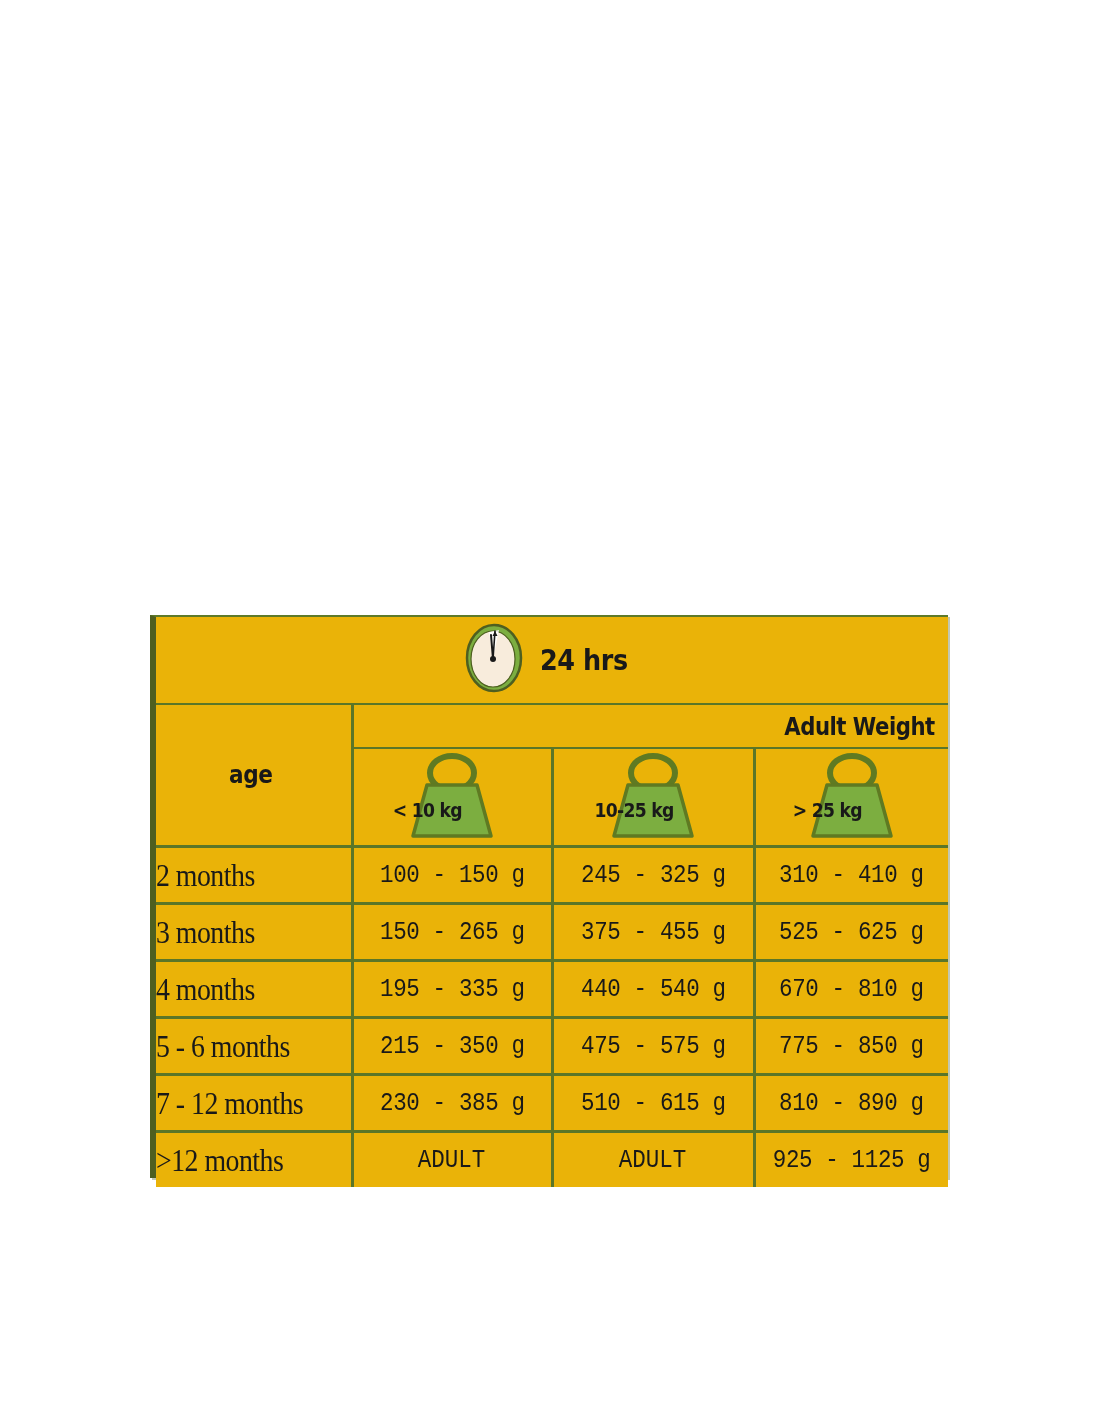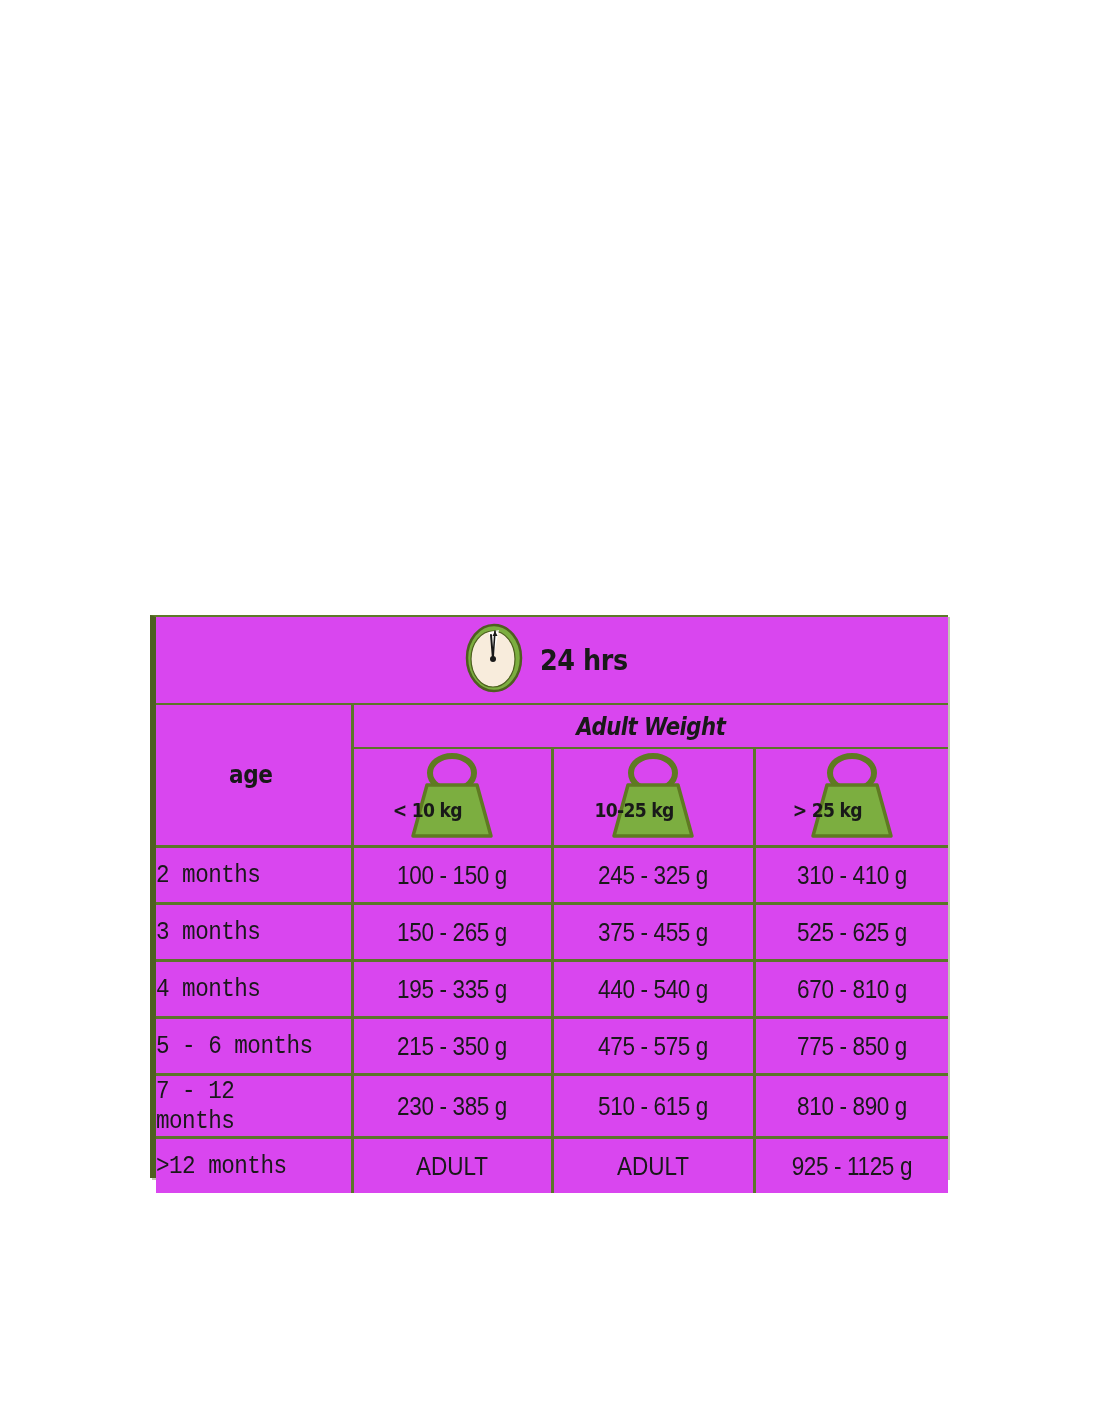--- a/index.html
+++ b/index.html
@@ -36,21 +36,21 @@
     height: 100%;
     border-collapse: collapse;
     table-layout: fixed;
   }
   table.chart td,
   table.chart th {
     padding: 0;
     margin: 4px;
     vertical-align: middle;
     color: #191919;
-    background: #d946ef;
+    background: #eab308;
   }
 
   
   .v-div  { border-left: 3px solid #5b7628; }
   .h-div  { border-top: 3px solid #5b7628; }
   .h-div-thin { border-top: 2px solid #5b7628; }
 
   
   .title-cell {
     height: 86px;
@@ -70,22 +70,21 @@
     letter-spacing: -0.5px;
     color: #191919;
     transform: scaleX(.88);
     transform-origin: left center;
     white-space: nowrap;
   }
 
   
   .group-header {
     height: 42px;
-    text-align: center;
-    font-style: italic;
+    text-align: right;
   }
   .group-header .gh-text {
     font-family: "DejaVu Sans", sans-serif;
     font-weight: bold;
     font-size: 25px;
     letter-spacing: -0.6px;
     color: #191919;
     display: inline-block;
     transform: scaleX(.85);
   }
@@ -127,29 +126,29 @@
     font-size: 20px;
     letter-spacing: -0.8px;
     color: #191919;
   }
   .wt-label span { display:inline-block; transform: scaleX(.86); }
 
   
   .data-row td { height: 54px; }
   .age-col {
     padding-left: 22px;
-    font-family: Liberation Mono, monospace;
-    font-size: 26px;
+    font-family: Liberation Serif, serif;
+    font-size: 32px;
     letter-spacing: -0.6px;
     color: #191919;
   }
   .age-col span { display:inline-block; transform: scaleX(.87); transform-origin:left center; }
   .val-col {
     text-align: center;
-    font-family: Liberation Sans, sans-serif;
+    font-family: Liberation Mono, monospace;
     font-size: 25px;
     letter-spacing: -0.4px;
     color: #191919;
   }
   .val-col span { display:inline-block; transform: scaleX(.9); }
   .val-col.adult span { letter-spacing: 0px; }
 </style>
 </head>
 <body>
 

